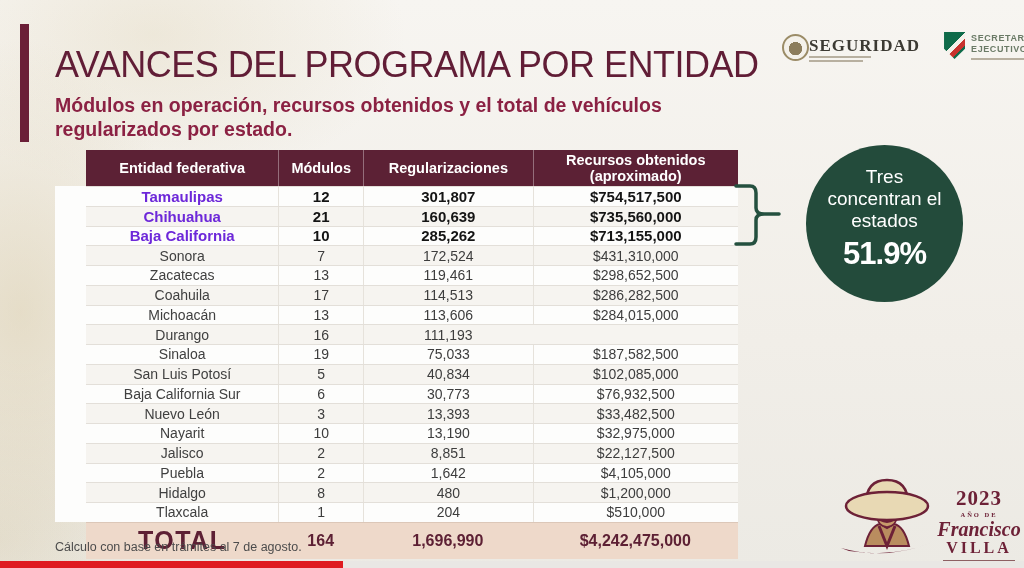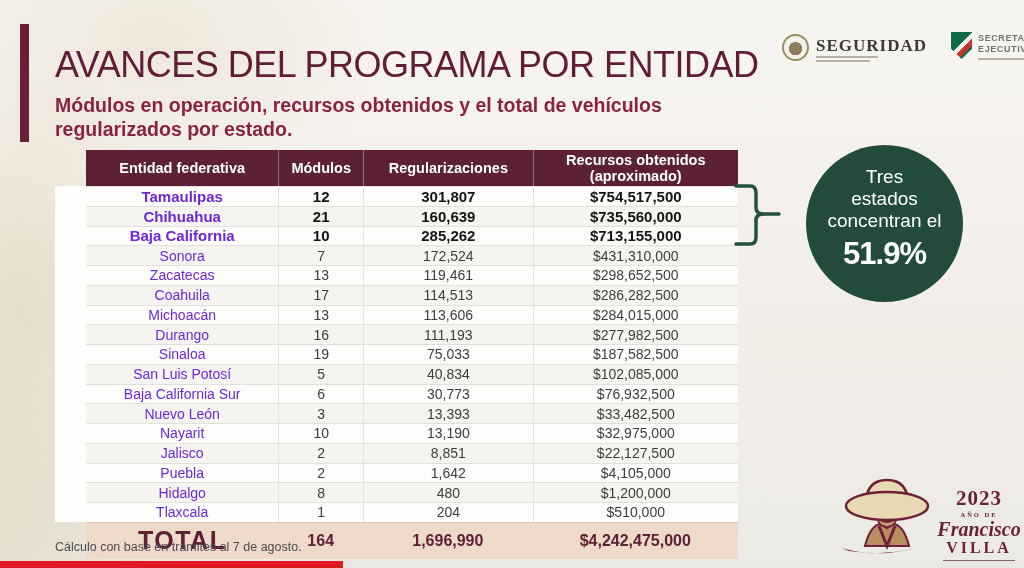--- a/index.html
+++ b/index.html
@@ -16,21 +16,21 @@
   .accent-bar{position:absolute;left:20px;top:24px;width:9px;height:118px;background:#6b1f37;}
   .title{position:absolute;left:55px;top:44px;width:760px;font-size:36px;font-weight:normal;
          letter-spacing:-0.5px;color:#611d36;white-space:nowrap;}
   .subtitle{position:absolute;left:55px;top:94px;width:680px;font-size:19.5px;font-weight:bold;
             line-height:1.23;color:#8b2143;}
   
   .logos{position:absolute;left:782px;top:28px;width:230px;height:42px;display:flex;align-items:flex-start;}
   .logo-seguridad{display:flex;align-items:flex-start;}
   .eagle{width:23px;height:23px;border-radius:50%;border:2px solid #9b8c67;margin-top:6px;
          background:radial-gradient(circle at 50% 55%, #8c7d5c 0 38%, transparent 40%),#f4f1ea;}
-  .seg-text{margin-left:7px;}
+  .seg-text{}
   .seg-label{font-family:"Liberation Serif","DejaVu Serif",serif;font-weight:bold;font-size:17px;
              letter-spacing:1px;color:#3c3a33;line-height:1;margin-top:9px;}
   .subline{height:2px;background:#b8b0a0;margin-top:2px;}
   .logo-divider{width:1px;height:38px;background:#c4c0b6;margin:2px 12px 0 12px;}
   .logo-secretariado{display:flex;align-items:flex-start;}
   .shield{width:21px;height:27px;margin-top:4px;
           background:linear-gradient(135deg,#0f6b4a 44%,#f4f1ea 44%,#f4f1ea 58%,#c8332e 58%,#c8332e 72%,#0f6b4a 72%);
           clip-path:polygon(0 0,100% 0,100% 62%,50% 100%,0 62%);}
   .sec-text{margin-left:6px;}
   .sec-label{font-size:9px;font-weight:bold;letter-spacing:0.6px;color:#6a7a66;line-height:1.25;margin-top:5px;}
@@ -40,21 +40,21 @@
   .thead{background:#5c2135;height:36px;}
   .thead .cell{color:#ffffff;font-weight:bold;font-size:14.5px;display:flex;align-items:center;
                justify-content:center;text-align:center;line-height:1.12;}
   .thead .cell + .cell{border-left:1px solid rgba(255,255,255,0.35);}
   .tbody{background:#fdfdfc;}
   .tbody .trow{height:18.76px;border-top:1px solid #e3dfd9;}
   .tbody .trow:nth-child(even){background:#f6f4f0;}
   .tbody .cell{display:flex;align-items:center;justify-content:center;font-size:14px;color:#3d3d3d;
                overflow:hidden;}
   .tbody .cell + .cell{border-left:1px solid #e6e2db;}
-  .tbody .cell.c-state{color:#6d28d9;}
+  .tbody .cell.c-state{color:#404040;}
   .tbody .trow.hl .cell{font-weight:bold;font-size:15px;color:#141414;}
   .tbody .trow.hl .cell.c-state{color:#6d28d9;}
   .trow.total{height:36px;background:#eed9ca;border-top:1px solid #dcc7b8;}
   .trow.total .cell{display:flex;align-items:center;justify-content:center;font-weight:bold;
                     color:#5d2034;font-size:16px;}
   .trow.total .cell.c-label{font-size:25px;letter-spacing:1.5px;}
   .footnote{position:absolute;left:55px;top:540px;font-size:12.5px;color:#4c4c4c;}
   
   .brace{position:absolute;left:733px;top:183px;}
   .circle{position:absolute;left:806px;top:145px;width:157px;height:157px;border-radius:50%;
@@ -153,21 +153,20 @@
         <div class="trow">
           <div class="cell c-state">Michoacán</div>
           <div class="cell c-num">13</div>
           <div class="cell c-num">113,606</div>
           <div class="cell c-num">$284,015,000</div>
         </div>
         <div class="trow">
           <div class="cell c-state">Durango</div>
           <div class="cell c-num">16</div>
           <div class="cell c-num">111,193</div>
-          <div class="cell c-num">$277,982,500</div>
         </div>
         <div class="trow">
           <div class="cell c-state">Sinaloa</div>
           <div class="cell c-num">19</div>
           <div class="cell c-num">75,033</div>
           <div class="cell c-num">$187,582,500</div>
         </div>
         <div class="trow">
           <div class="cell c-state">San Luis Potosí</div>
           <div class="cell c-num">5</div>
@@ -226,22 +225,22 @@
   </div>
 
   <div class="footnote">Cálculo con base en trámites al 7 de agosto.</div>
 
   <svg class="brace" width="50" height="64" viewBox="0 0 50 64">
     <path d="M3,3 H17 Q23,3 23,10 V25 Q23,31 31,31 H46 M3,61 H17 Q23,61 23,54 V37 Q23,31 31,31" fill="none" stroke="#24503f" stroke-width="3.5" stroke-linecap="round" stroke-linejoin="round"></path>
   </svg>
 
   <div class="circle">
     <div class="line">Tres</div>
+    <div class="line">concentran el</div>
     <div class="line">estados</div>
-    <div class="line">concentran el</div>
     <div class="value">51.9%</div>
   </div>
 
   <div class="villa">
     <svg width="100" height="95" viewBox="0 0 100 95">
       <path d="M6,80 Q52,93 98,74 Q60,90 14,83 Z" fill="#6d2137"></path>
       <path d="M30,78 Q35,58 45,56 L52,60 L59,56 Q69,58 74,78 Z" fill="#b98d5f" stroke="#6d2137" stroke-width="2"></path>
       <path d="M44,58 L52,78 L60,58" fill="none" stroke="#6d2137" stroke-width="3"></path>
       <ellipse cx="52" cy="48" rx="10" ry="11" fill="#c79b6b" stroke="#6d2137" stroke-width="1.5"></ellipse>
       <path d="M45,52 Q52,56 59,52" fill="none" stroke="#6d2137" stroke-width="2"></path>

